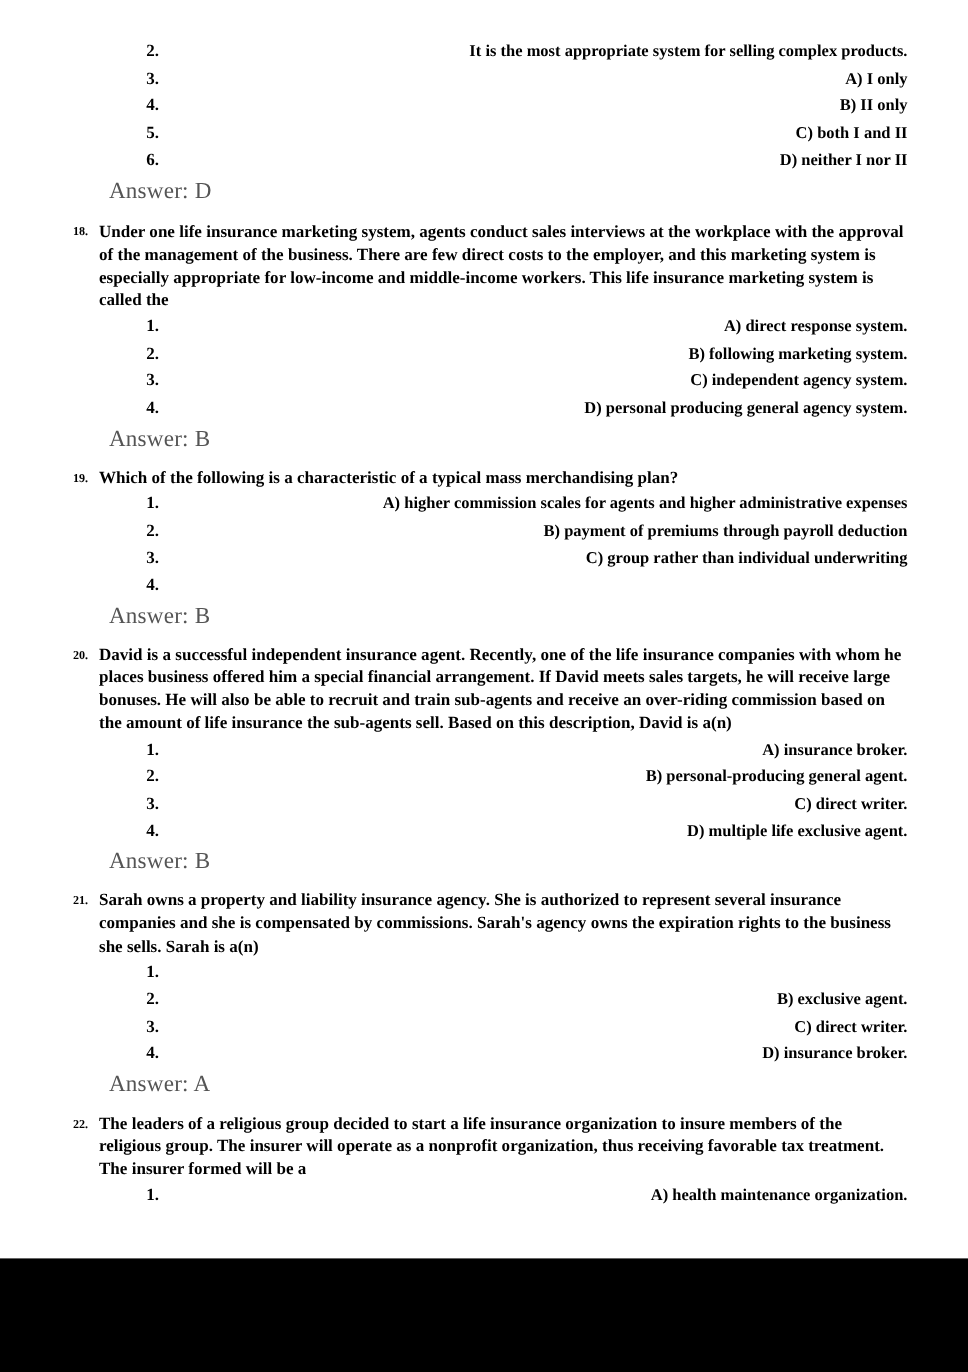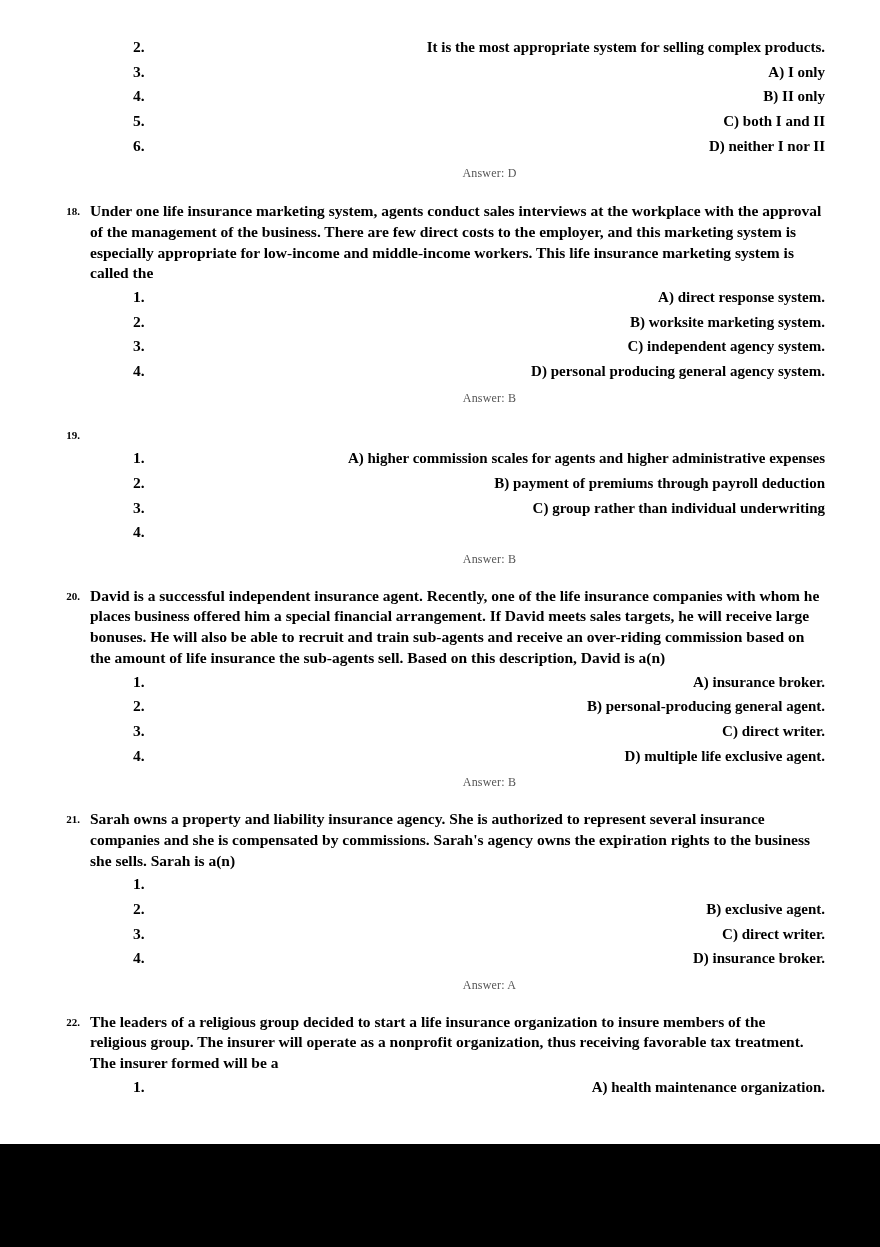--- a/index.html
+++ b/index.html
@@ -87,26 +87,25 @@
     font-size: 15px;
     line-height: 20.7px;
     color: #000000;
     padding-left: 4px;
     text-align: right;
   }
 
   
   .answer {
     margin: 4px 0 0 99px;
-    font-size: 12px;
+    font-size: 21px;
     line-height: 20.7px;
     font-weight: normal;
     color: #555555;
     letter-spacing: 0.2px;
-    text-align: center;
   }
 
   
   .gap-after-answer { height: 12px; }
 
   
   .black-bar {
     position: absolute;
     left: 0;
     top: 1144px;
@@ -154,38 +153,39 @@
         <span class="q-num">18.</span>
         <span class="q-text">Under one life insurance marketing system, agents conduct sales interviews at the workplace with the approval of the management of the business. There are few direct costs to the employer, and this marketing system is especially appropriate for low-income and middle-income workers. This life insurance marketing system is called the</span>
       </div>
       <ul class="options">
         <li class="option">
           <span class="opt-num">1.</span>
           <span class="opt-text">A) direct response system.</span>
         </li>
         <li class="option">
           <span class="opt-num">2.</span>
-          <span class="opt-text">B) worksite marketing system.</span>
+          <span class="opt-text">B) following marketing system.</span>
         </li>
         <li class="option">
           <span class="opt-num">3.</span>
           <span class="opt-text">C) independent agency system.</span>
         </li>
         <li class="option">
           <span class="opt-num">4.</span>
           <span class="opt-text">D) personal producing general agency system.</span>
         </li>
       </ul>
       <div class="answer">Answer: B</div>
     </div>
     <div class="gap-after-answer"></div>
 
     <div class="question">
       <div class="stem">
         <span class="q-num">19.</span>
+        <span class="q-text">Which of the following is a characteristic of a typical mass merchandising plan?</span>
       </div>
       <ul class="options">
         <li class="option">
           <span class="opt-num">1.</span>
           <span class="opt-text">A) higher commission scales for agents and higher administrative expenses</span>
         </li>
         <li class="option">
           <span class="opt-num">2.</span>
           <span class="opt-text">B) payment of premiums through payroll deduction</span>
         </li>

